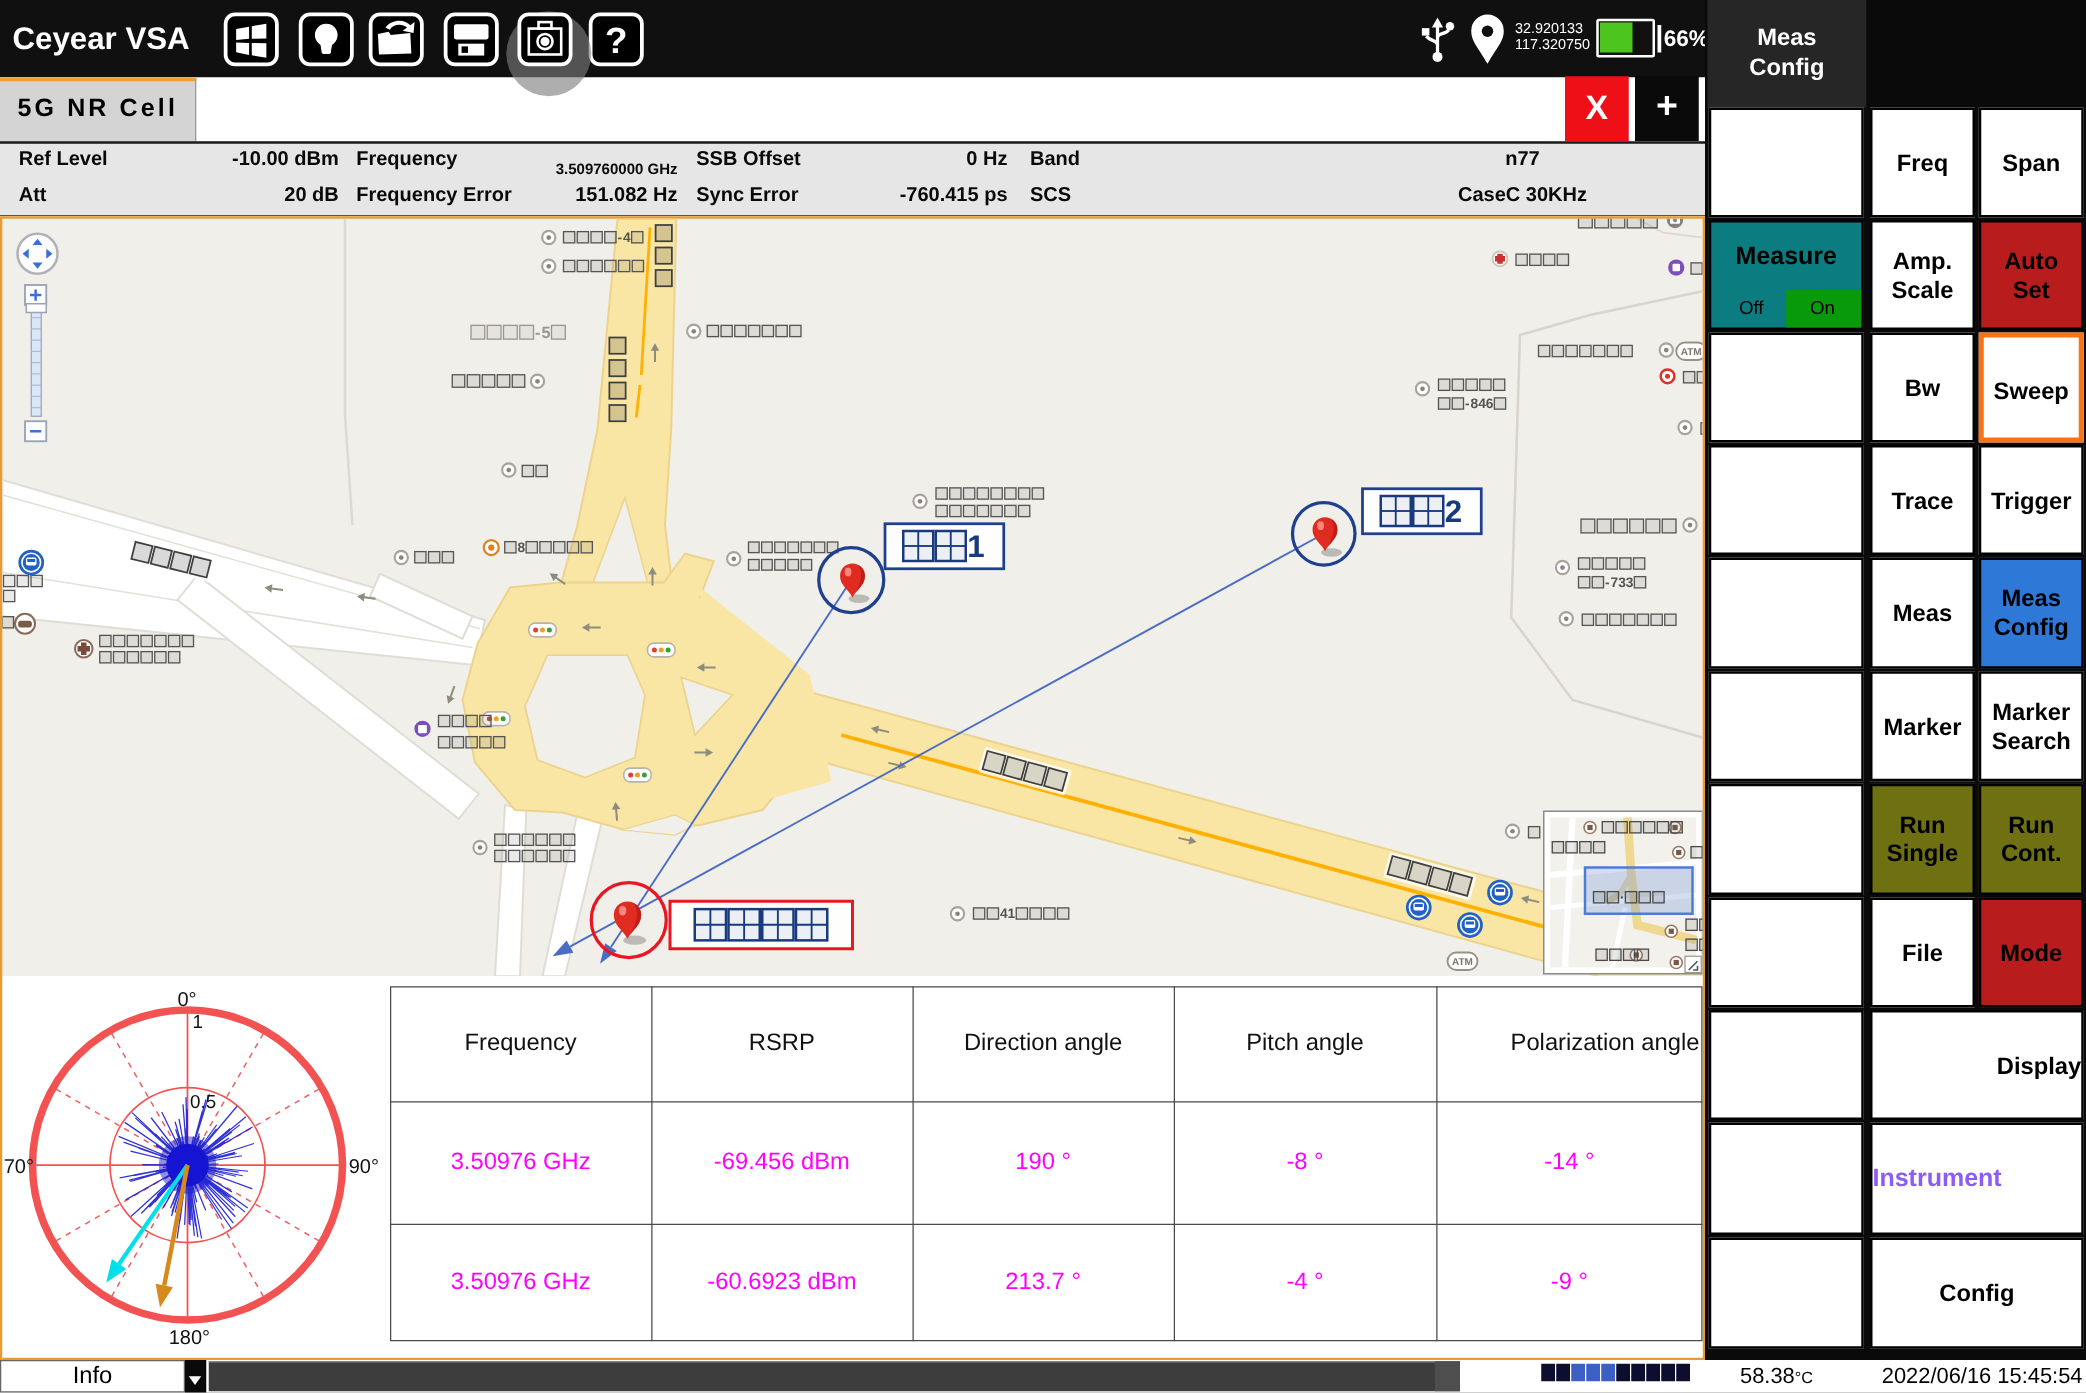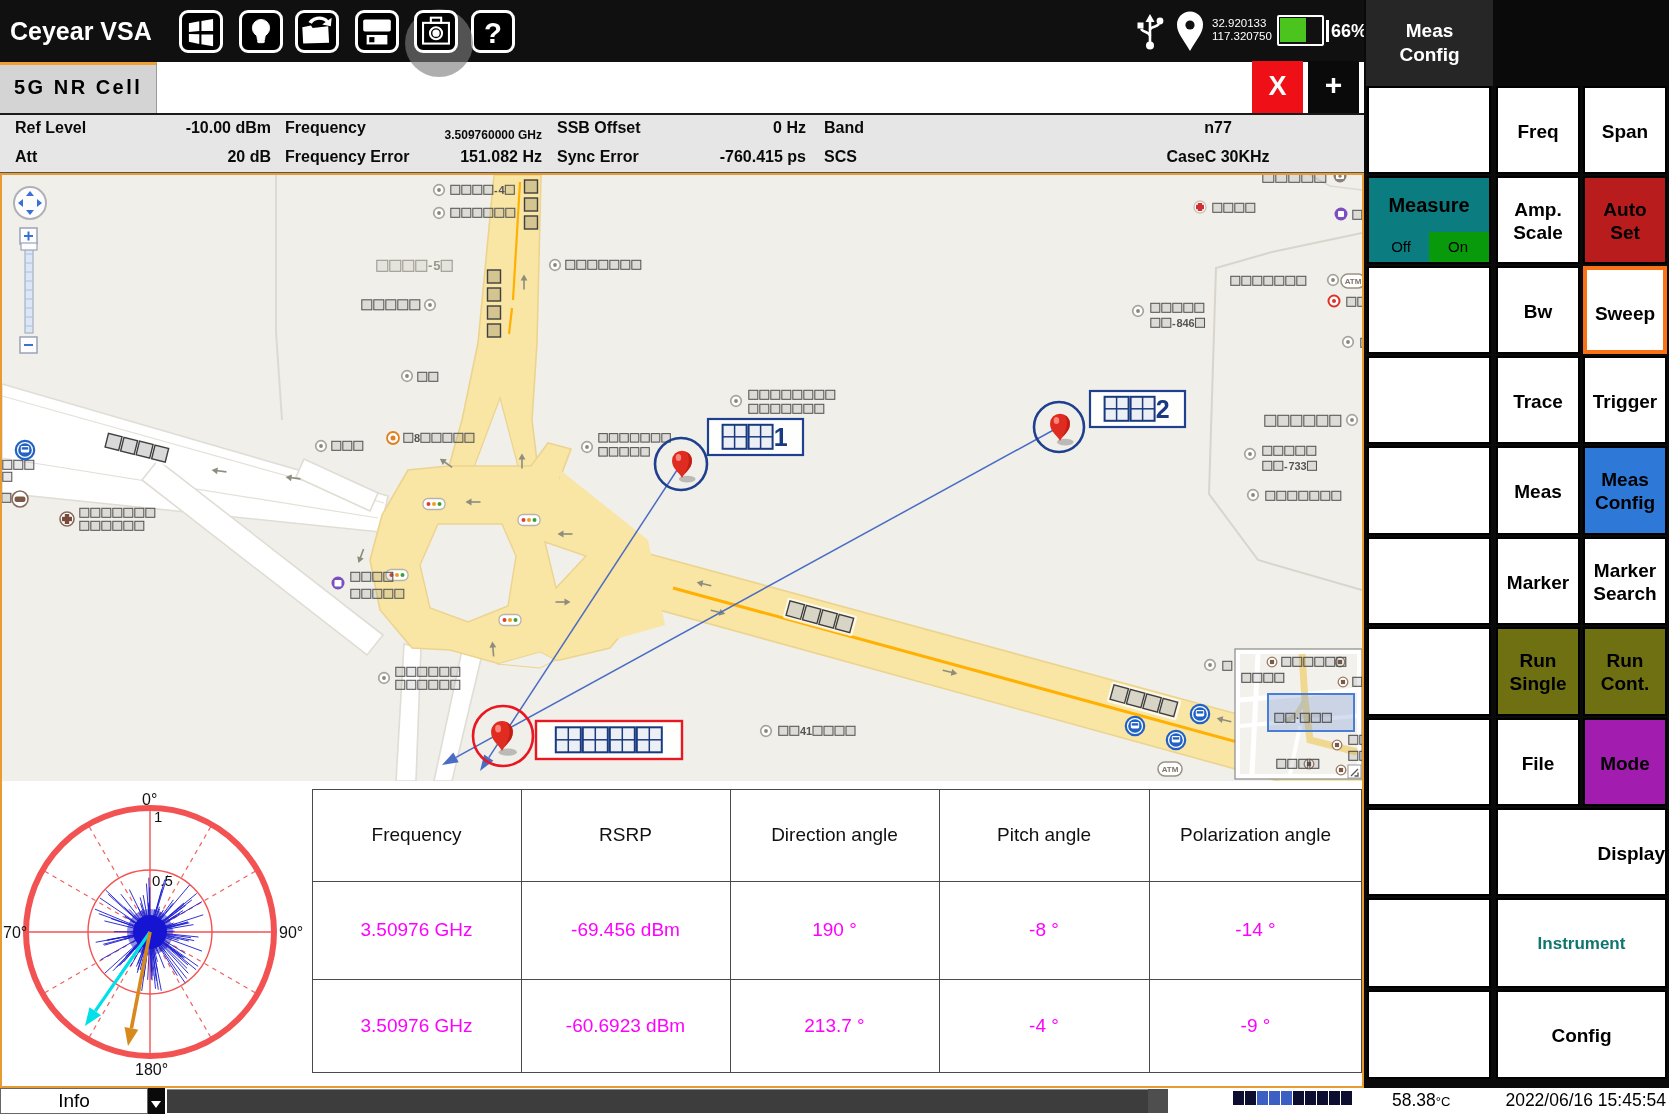--- a/index.html
+++ b/index.html
@@ -655,21 +655,21 @@
     <div class="abs" style="left:312.5px;top:1015.0px;width:208px;text-align:center;font-size:19px;color:#ff00ff;">3.50976 GHz</div>
     <div class="abs" style="left:521.5px;top:824.0px;width:208px;text-align:center;font-size:19px;color:#111;">RSRP</div>
     <div class="abs" style="left:521.5px;top:919.0px;width:208px;text-align:center;font-size:19px;color:#ff00ff;">-69.456 dBm</div>
     <div class="abs" style="left:521.5px;top:1015.0px;width:208px;text-align:center;font-size:19px;color:#ff00ff;">-60.6923 dBm</div>
     <div class="abs" style="left:730.5px;top:824.0px;width:208px;text-align:center;font-size:19px;color:#111;">Direction angle</div>
     <div class="abs" style="left:730.5px;top:919.0px;width:208px;text-align:center;font-size:19px;color:#ff00ff;">190 °</div>
     <div class="abs" style="left:730.5px;top:1015.0px;width:208px;text-align:center;font-size:19px;color:#ff00ff;">213.7 °</div>
     <div class="abs" style="left:940.0px;top:824.0px;width:208px;text-align:center;font-size:19px;color:#111;">Pitch angle</div>
     <div class="abs" style="left:940.0px;top:919.0px;width:208px;text-align:center;font-size:19px;color:#ff00ff;">-8 °</div>
     <div class="abs" style="left:940.0px;top:1015.0px;width:208px;text-align:center;font-size:19px;color:#ff00ff;">-4 °</div>
-    <div class="abs" style="left:1151.5px;top:824.0px;width:208px;text-align:center;font-size:19px;color:#111;">Polarization angle</div>
+    <div class="abs" style="left:1151.5px;top:824.0px;width:208px;text-align:right;font-size:19px;color:#111;">Polarization angle</div>
     <div class="abs" style="left:1151.5px;top:919.0px;width:208px;text-align:center;font-size:19px;color:#ff00ff;">-14 °</div>
     <div class="abs" style="left:1151.5px;top:1015.0px;width:208px;text-align:center;font-size:19px;color:#ff00ff;">-9 °</div>
     <div class="abs" style="left:0;top:1088px;width:1669px;height:26px;background:#fff;"></div>
     <div class="abs" style="left:0;top:1088px;width:148px;height:26px;background:#fff;border:1.5px solid #666;"></div>
     <div class="abs" style="left:0;top:1090px;width:148px;text-align:center;font-size:19px;color:#000;">Info</div>
     <div class="abs" style="left:148px;top:1088px;width:17px;height:26px;background:#0a0a0a;"></div>
     <div class="abs" style="left:151px;top:1101px;width:0;height:0;border-left:5px solid transparent;border-right:5px solid transparent;border-top:7px solid #fff;"></div>
     <div class="abs" style="left:167px;top:1089px;width:1001px;height:24px;background:#3d3d3d;border-top:1px solid #888;"></div>
     <div class="abs" style="left:1148px;top:1089px;width:20px;height:24px;background:#4e4e4e;"></div>
     <div class="abs" style="left:1233px;top:1091px;width:10.5px;height:14px;background:#0d0d30;"></div>
@@ -706,19 +706,19 @@
     <div class="abs" style="left:1496px;top:446px;width:84px;height:89px;background:#fff;border:2px solid #000;color:#000;font-size:19px;font-weight:bold;text-align:center;line-height:23px;padding-top:32px;">Meas</div>
     <div class="abs" style="left:1583px;top:446px;width:84px;height:89px;background:#2e79d8;border:2px solid #000;color:#000;font-size:19px;font-weight:bold;text-align:center;line-height:23px;padding-top:20px;">Meas<br>Config</div>
     <div class="abs" style="left:1367px;top:537px;width:124px;height:88px;background:#fff;border:2px solid #000;"></div>
     <div class="abs" style="left:1496px;top:537px;width:84px;height:88px;background:#fff;border:2px solid #000;color:#000;font-size:19px;font-weight:bold;text-align:center;line-height:23px;padding-top:32px;">Marker</div>
     <div class="abs" style="left:1583px;top:537px;width:84px;height:88px;background:#fff;border:2px solid #000;color:#000;font-size:19px;font-weight:bold;text-align:center;line-height:23px;padding-top:20px;">Marker<br>Search</div>
     <div class="abs" style="left:1367px;top:627px;width:124px;height:89px;background:#fff;border:2px solid #000;"></div>
     <div class="abs" style="left:1496px;top:627px;width:84px;height:89px;background:#6e7012;border:2px solid #000;color:#000;font-size:19px;font-weight:bold;text-align:center;line-height:23px;padding-top:20px;">Run<br>Single</div>
     <div class="abs" style="left:1583px;top:627px;width:84px;height:89px;background:#6e7012;border:2px solid #000;color:#000;font-size:19px;font-weight:bold;text-align:center;line-height:23px;padding-top:20px;">Run<br>Cont.</div>
     <div class="abs" style="left:1367px;top:718px;width:124px;height:88px;background:#fff;border:2px solid #000;"></div>
     <div class="abs" style="left:1496px;top:718px;width:84px;height:88px;background:#fff;border:2px solid #000;color:#000;font-size:19px;font-weight:bold;text-align:center;line-height:23px;padding-top:32px;">File</div>
-    <div class="abs" style="left:1583px;top:718px;width:84px;height:88px;background:#a21caf;border:2px solid #000;color:#000;font-size:19px;font-weight:bold;text-align:center;line-height:23px;padding-top:32px;">Mode</div>
+    <div class="abs" style="left:1583px;top:718px;width:84px;height:88px;background:#b91c1c;border:2px solid #000;color:#000;font-size:19px;font-weight:bold;text-align:center;line-height:23px;padding-top:32px;">Mode</div>
     <div class="abs" style="left:1367px;top:808px;width:124px;height:88px;background:#fff;border:2px solid #000;"></div>
     <div class="abs" style="left:1496px;top:808px;width:171px;height:88px;background:#fff;border:2px solid #000;color:#000;font-size:19px;font-weight:bold;text-align:right;line-height:23px;padding-top:32px;">Display</div>
     <div class="abs" style="left:1367px;top:898px;width:124px;height:90px;background:#fff;border:2px solid #000;"></div>
-    <div class="abs" style="left:1496px;top:898px;width:171px;height:90px;background:#fff;border:2px solid #000;color:#0f766e;font-size:17px;font-weight:bold;text-align:center;line-height:23px;padding-top:32px;">Instrument</div>
+    <div class="abs" style="left:1496px;top:898px;width:171px;height:90px;background:#fff;border:2px solid #000;color:#8b5cf6;font-size:20px;font-weight:bold;text-align:left;line-height:23px;padding-top:32px;">Instrument</div>
     <div class="abs" style="left:1367px;top:990px;width:124px;height:89px;background:#fff;border:2px solid #000;"></div>
     <div class="abs" style="left:1496px;top:990px;width:171px;height:89px;background:#fff;border:2px solid #000;color:#000;font-size:19px;font-weight:bold;text-align:center;line-height:23px;padding-top:32px;">Config</div>
   </div>
 </body></html>

